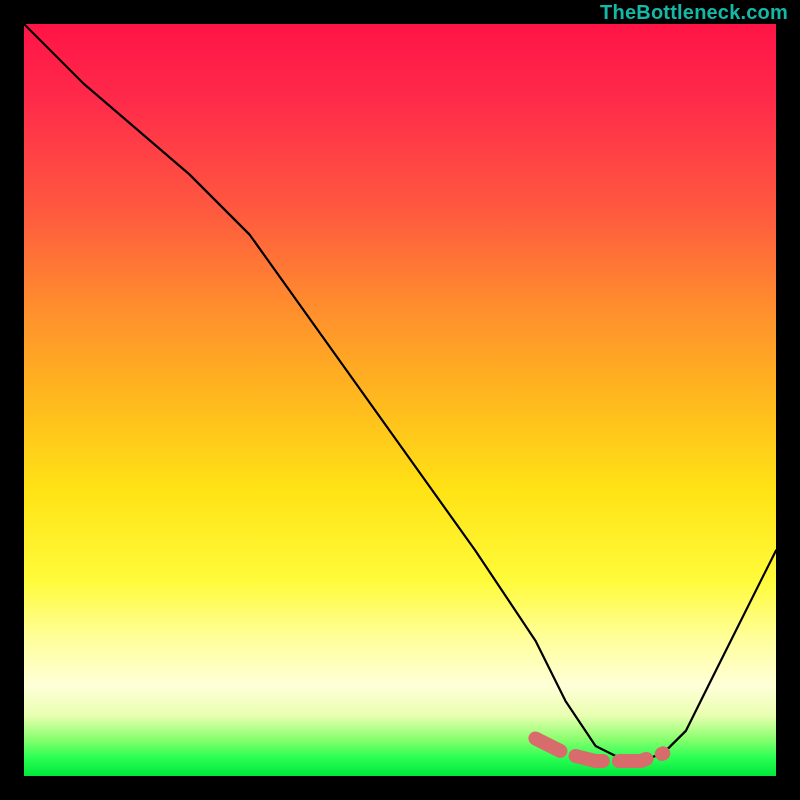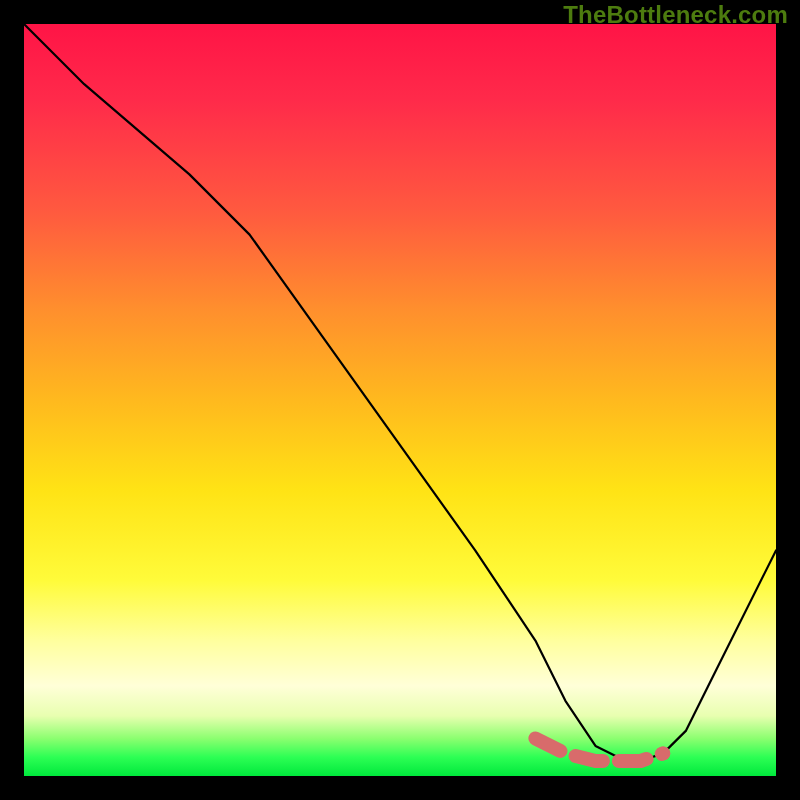--- a/index.html
+++ b/index.html
@@ -40,22 +40,22 @@
       #e8ffb0 92%,
       #8cff70 95%,
       #2dff54 97.5%,
       #00e83c 100%
     );
   }
   .watermark {
     position: absolute;
     top: 1px;
     right: 12px;
-    color: #4d7c0f;
-    font-size: 24px;
+    color: #14b8a6;
+    font-size: 20px;
     font-weight: 600;
     letter-spacing: 0.2px;
     user-select: none;
   }
   svg.curve {
     position: absolute;
     top: 0;
     left: 0;
     width: 752px;
     height: 752px;

